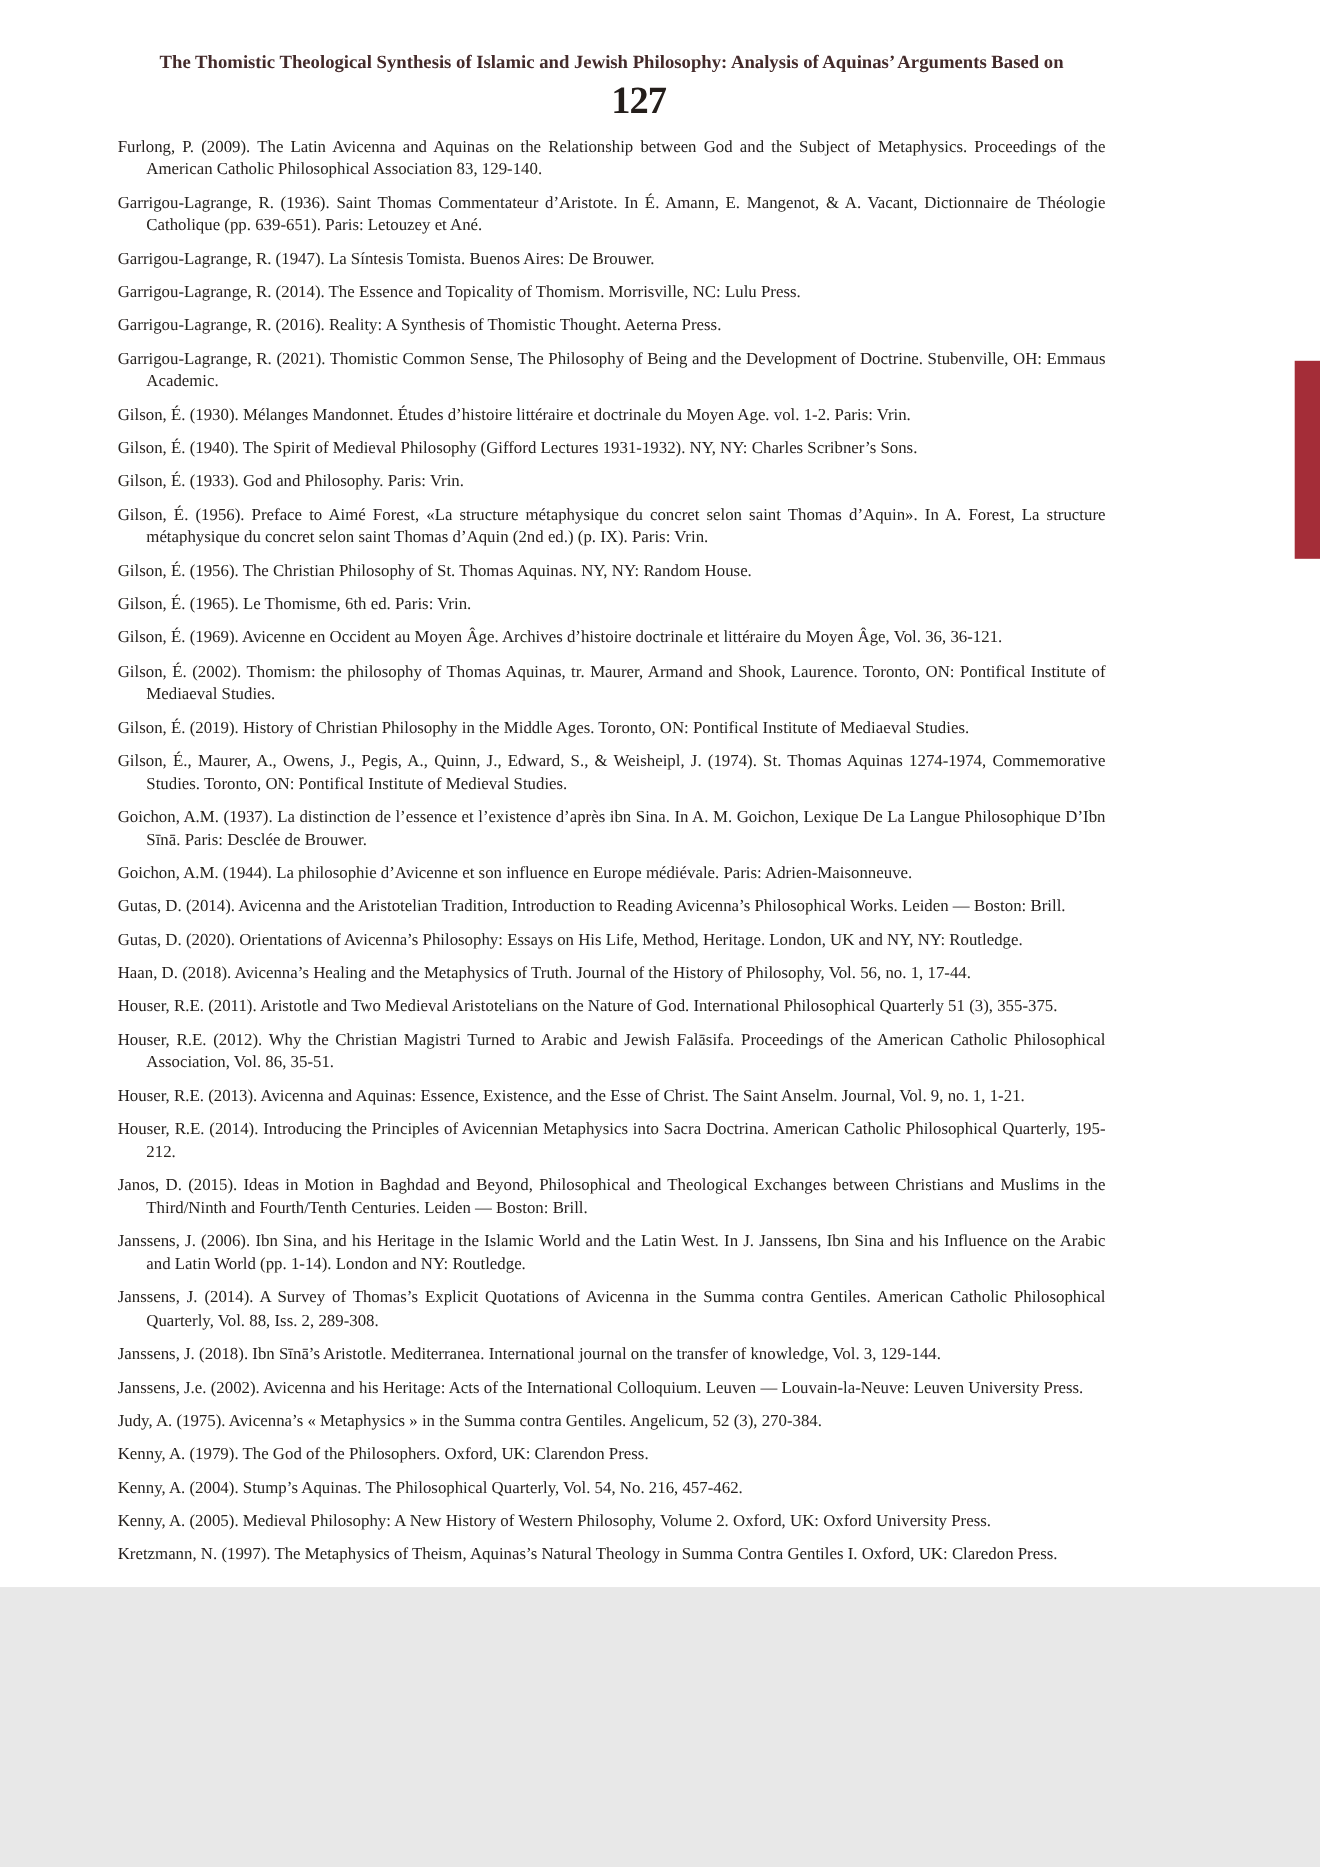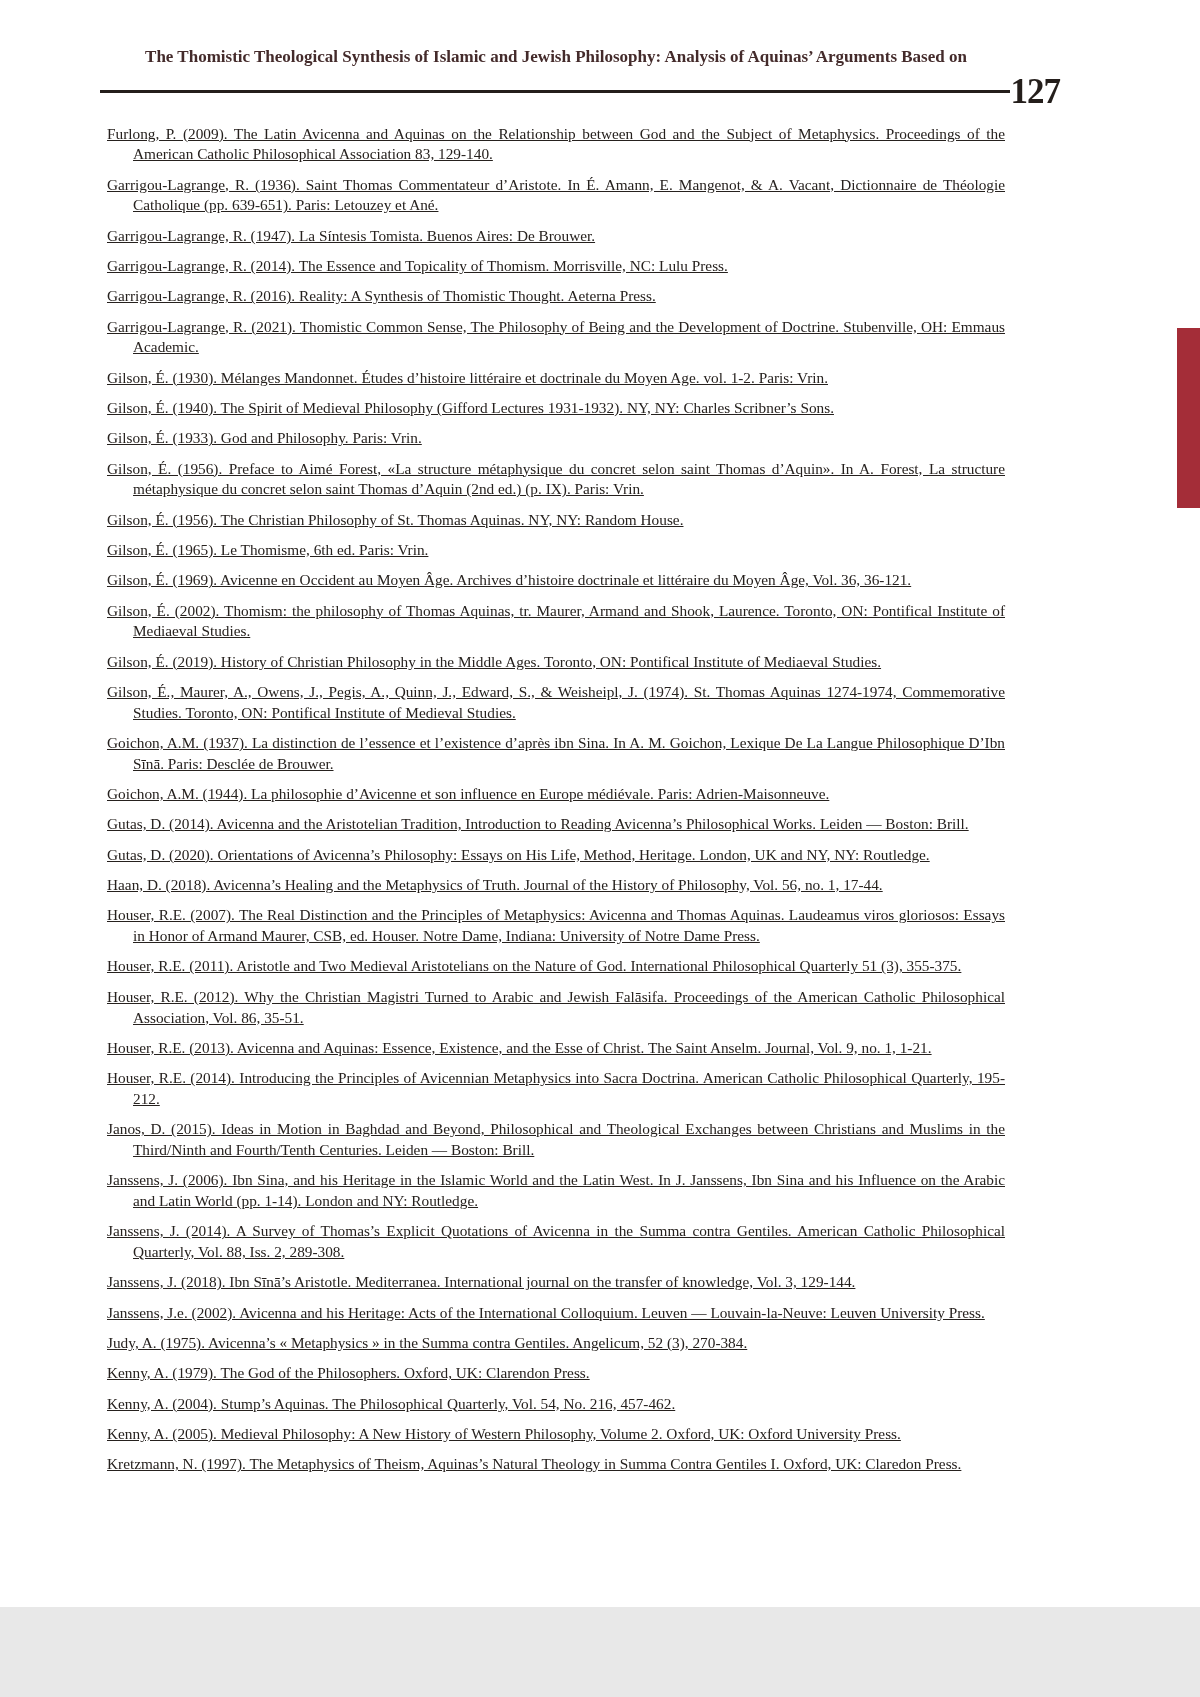--- a/index.html
+++ b/index.html
@@ -4,21 +4,21 @@
 <style>
   html, body {
     margin: 0;
     padding: 0;
     background: #e8e8e8;
     font-family: "Liberation Serif", serif;
   }
   .page {
     position: relative;
     width: 1200px;
-    height: 1607px;
+    height: 1443px;
     margin: 0 auto;
     background: #ffffff;
     overflow: hidden;
   }
   .header {
     margin: 44px 0 0 107px;
     width: 898px;
     text-align: center;
     color: var(--title-color, #442b2b);
     font-weight: 700;
@@ -26,20 +26,21 @@
     line-height: 1.5;
   }
   .header-line {
     white-space: nowrap;
   }
   .rule-row {
     display: flex;
     align-items: center;
     margin: 4px 0 0 100px;
     width: 960px;
+    flex-direction: column;
   }
   .rule {
     flex: 1;
     height: 3px;
     background: var(--rule-color, #241e1b);
   }
   .page-num {
     font-size: 35px;
     font-weight: 700;
     color: var(--rule-color, #241e1b);
@@ -52,21 +53,20 @@
     width: 898px;
   }
   .ref-entry {
     font-size: 15.3px;
     line-height: 1.36;
     color: var(--text-color, #26211e);
     text-align: justify;
     padding-left: 26px;
     text-indent: -26px;
     margin: 0 0 9.5px 0;
-    text-decoration: underline;
   }
   .bookmark-tab {
     position: absolute;
     top: 328px;
     right: 0;
     width: 23px;
     height: 180px;
     background: var(--accent-color, #a42d38);
   }
 </style>
@@ -99,21 +99,20 @@
       <p class="ref-entry">Gilson, É. (1965). Le Thomisme, 6th ed. Paris: Vrin.</p>
       <p class="ref-entry">Gilson, É. (1969). Avicenne en Occident au Moyen Âge. Archives d’histoire doctrinale et littéraire du Moyen Âge, Vol. 36, 36-121.</p>
       <p class="ref-entry">Gilson, É. (2002). Thomism: the philosophy of Thomas Aquinas, tr. Maurer, Armand and Shook, Laurence. Toronto, ON: Pontifical Institute of Mediaeval Studies.</p>
       <p class="ref-entry">Gilson, É. (2019). History of Christian Philosophy in the Middle Ages. Toronto, ON: Pontifical Institute of Mediaeval Studies.</p>
       <p class="ref-entry">Gilson, É., Maurer, A., Owens, J., Pegis, A., Quinn, J., Edward, S., &amp; Weisheipl, J. (1974). St. Thomas Aquinas 1274-1974, Commemorative Studies. Toronto, ON: Pontifical Institute of Medieval Studies.</p>
       <p class="ref-entry">Goichon, A.M. (1937). La distinction de l’essence et l’existence d’après ibn Sina. In A. M. Goichon, Lexique De La Langue Philosophique D’Ibn Sīnā. Paris: Desclée de Brouwer.</p>
       <p class="ref-entry">Goichon, A.M. (1944). La philosophie d’Avicenne et son influence en Europe médiévale. Paris: Adrien-Maisonneuve.</p>
       <p class="ref-entry">Gutas, D. (2014). Avicenna and the Aristotelian Tradition, Introduction to Reading Avicenna’s Philosophical Works. Leiden — Boston: Brill.</p>
       <p class="ref-entry">Gutas, D. (2020). Orientations of Avicenna’s Philosophy: Essays on His Life, Method, Heritage. London, UK and NY, NY: Routledge.</p>
       <p class="ref-entry">Haan, D. (2018). Avicenna’s Healing and the Metaphysics of Truth. Journal of the History of Philosophy, Vol. 56, no. 1, 17-44.</p>
-      <p class="ref-entry">Houser, R.E. (2007). The Real Distinction and the Principles of Metaphysics: Avicenna and Thomas Aquinas. Laudeamus viros gloriosos: Essays in Honor of Armand Maurer, CSB, ed. Houser. Notre Dame, Indiana: University of Notre Dame Press.</p>
       <p class="ref-entry">Houser, R.E. (2011). Aristotle and Two Medieval Aristotelians on the Nature of God. International Philosophical Quarterly 51 (3), 355-375.</p>
       <p class="ref-entry">Houser, R.E. (2012). Why the Christian Magistri Turned to Arabic and Jewish Falāsifa. Proceedings of the American Catholic Philosophical Association, Vol. 86, 35-51.</p>
       <p class="ref-entry">Houser, R.E. (2013). Avicenna and Aquinas: Essence, Existence, and the Esse of Christ. The Saint Anselm. Journal, Vol. 9, no. 1, 1-21.</p>
       <p class="ref-entry">Houser, R.E. (2014). Introducing the Principles of Avicennian Metaphysics into Sacra Doctrina. American Catholic Philosophical Quarterly, 195-212.</p>
       <p class="ref-entry">Janos, D. (2015). Ideas in Motion in Baghdad and Beyond, Philosophical and Theological Exchanges between Christians and Muslims in the Third/Ninth and Fourth/Tenth Centuries. Leiden — Boston: Brill.</p>
       <p class="ref-entry">Janssens, J. (2006). Ibn Sina, and his Heritage in the Islamic World and the Latin West. In J. Janssens, Ibn Sina and his Influence on the Arabic and Latin World (pp. 1-14). London and NY: Routledge.</p>
       <p class="ref-entry">Janssens, J. (2014). A Survey of Thomas’s Explicit Quotations of Avicenna in the Summa contra Gentiles. American Catholic Philosophical Quarterly, Vol. 88, Iss. 2, 289-308.</p>
       <p class="ref-entry">Janssens, J. (2018). Ibn Sīnā’s Aristotle. Mediterranea. International journal on the transfer of knowledge, Vol. 3, 129-144.</p>
       <p class="ref-entry">Janssens, J.e. (2002). Avicenna and his Heritage: Acts of the International Colloquium. Leuven — Louvain-la-Neuve: Leuven University Press.</p>
       <p class="ref-entry">Judy, A. (1975). Avicenna’s « Metaphysics » in the Summa contra Gentiles. Angelicum, 52 (3), 270-384.</p>

